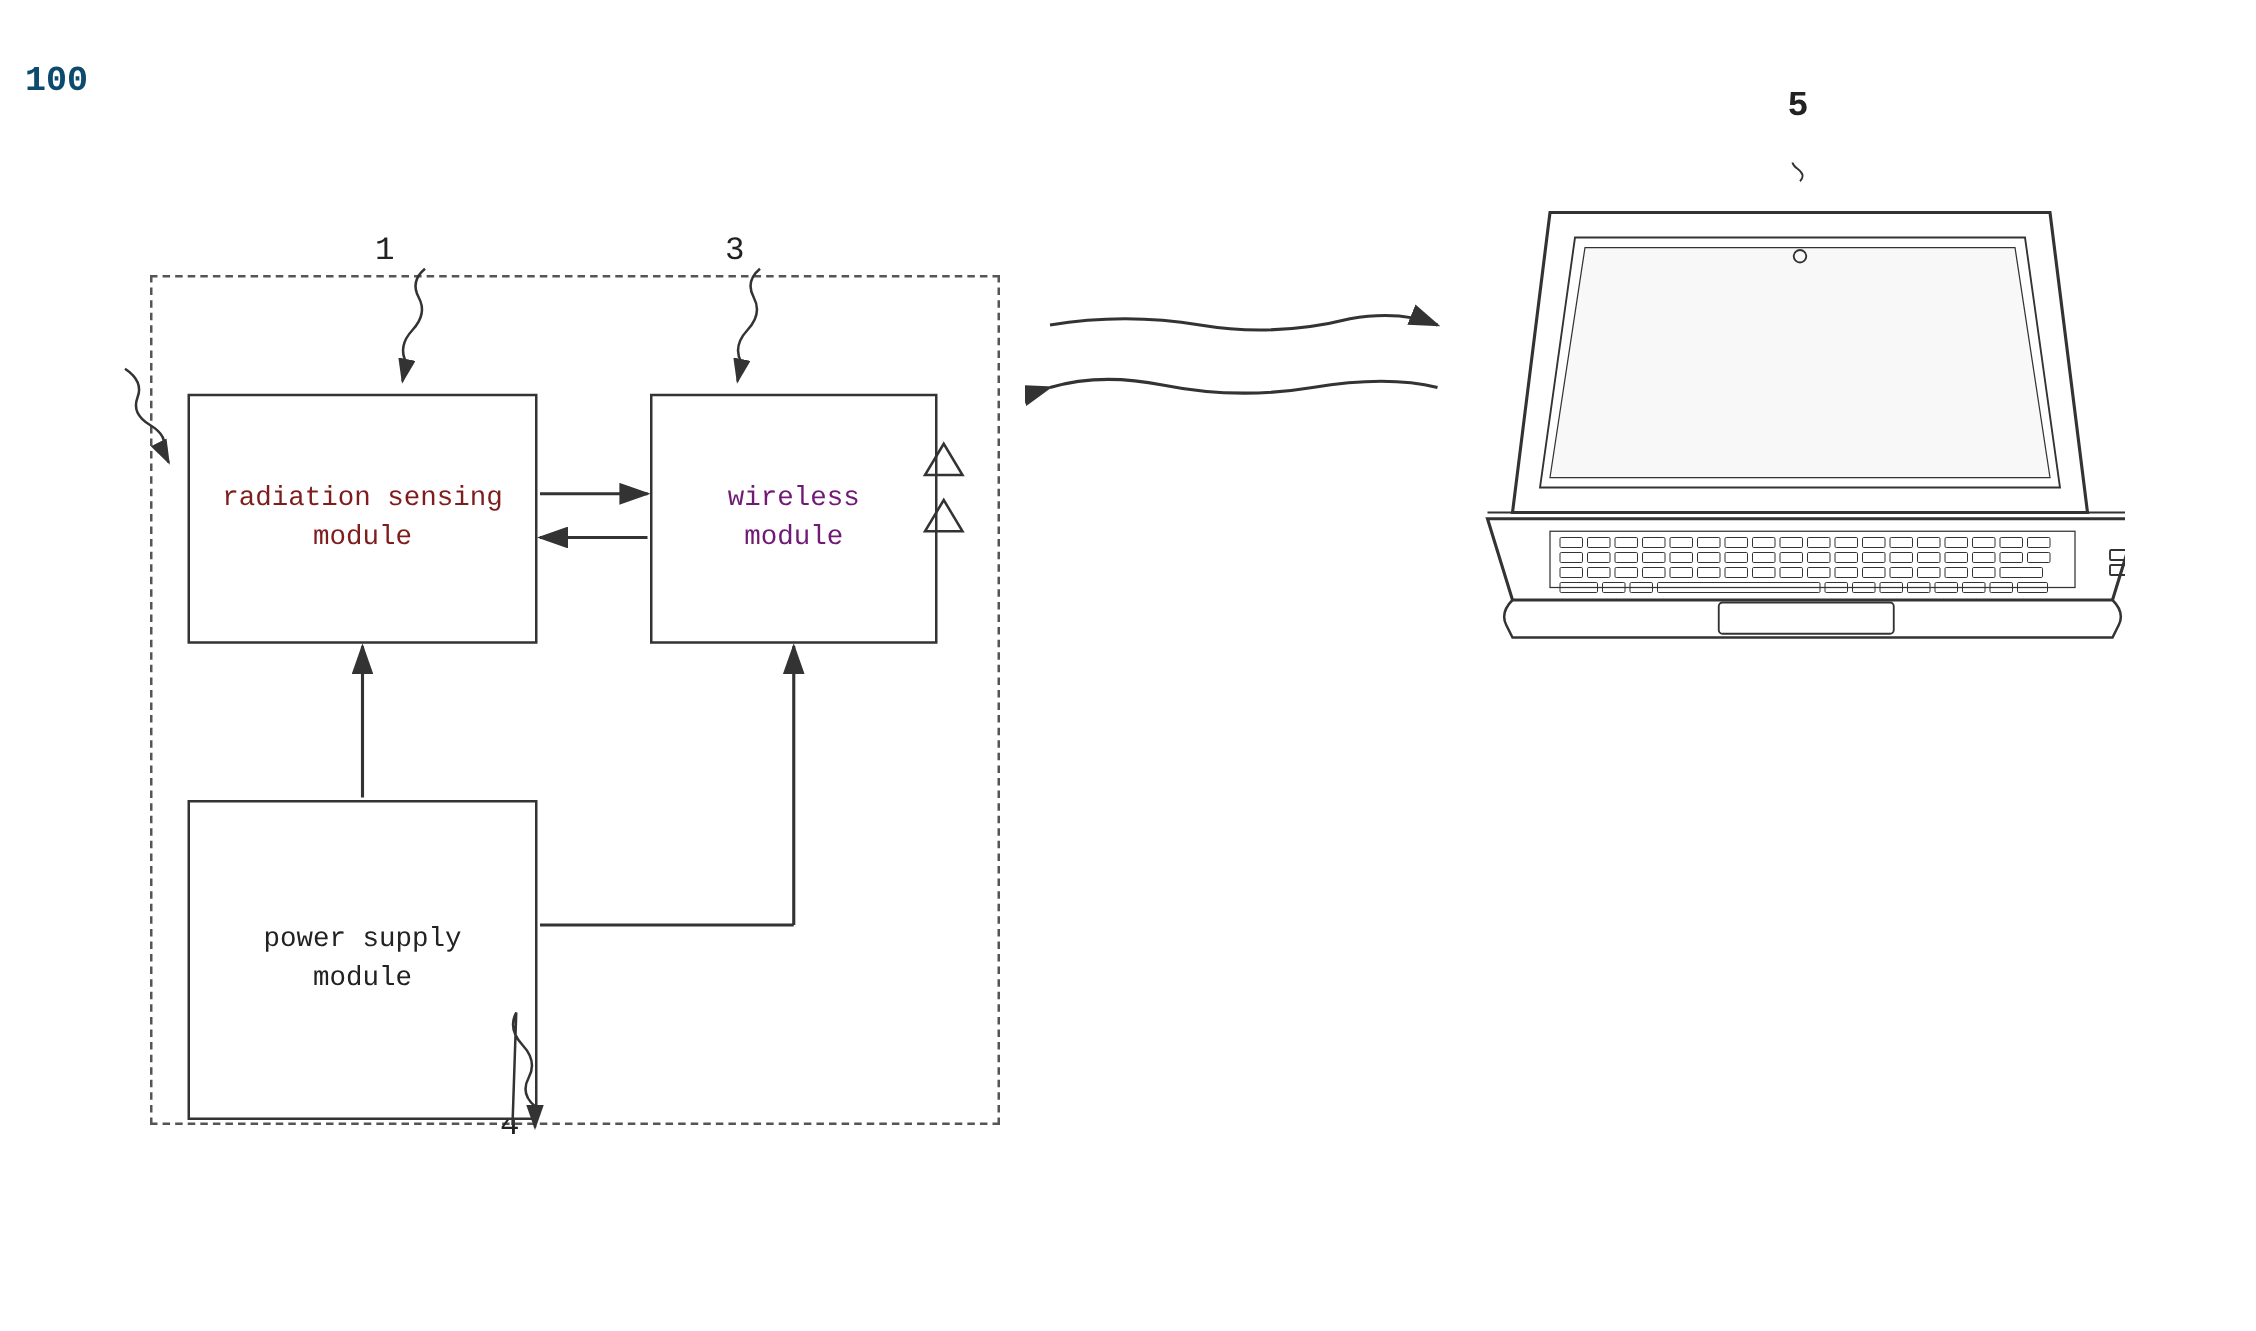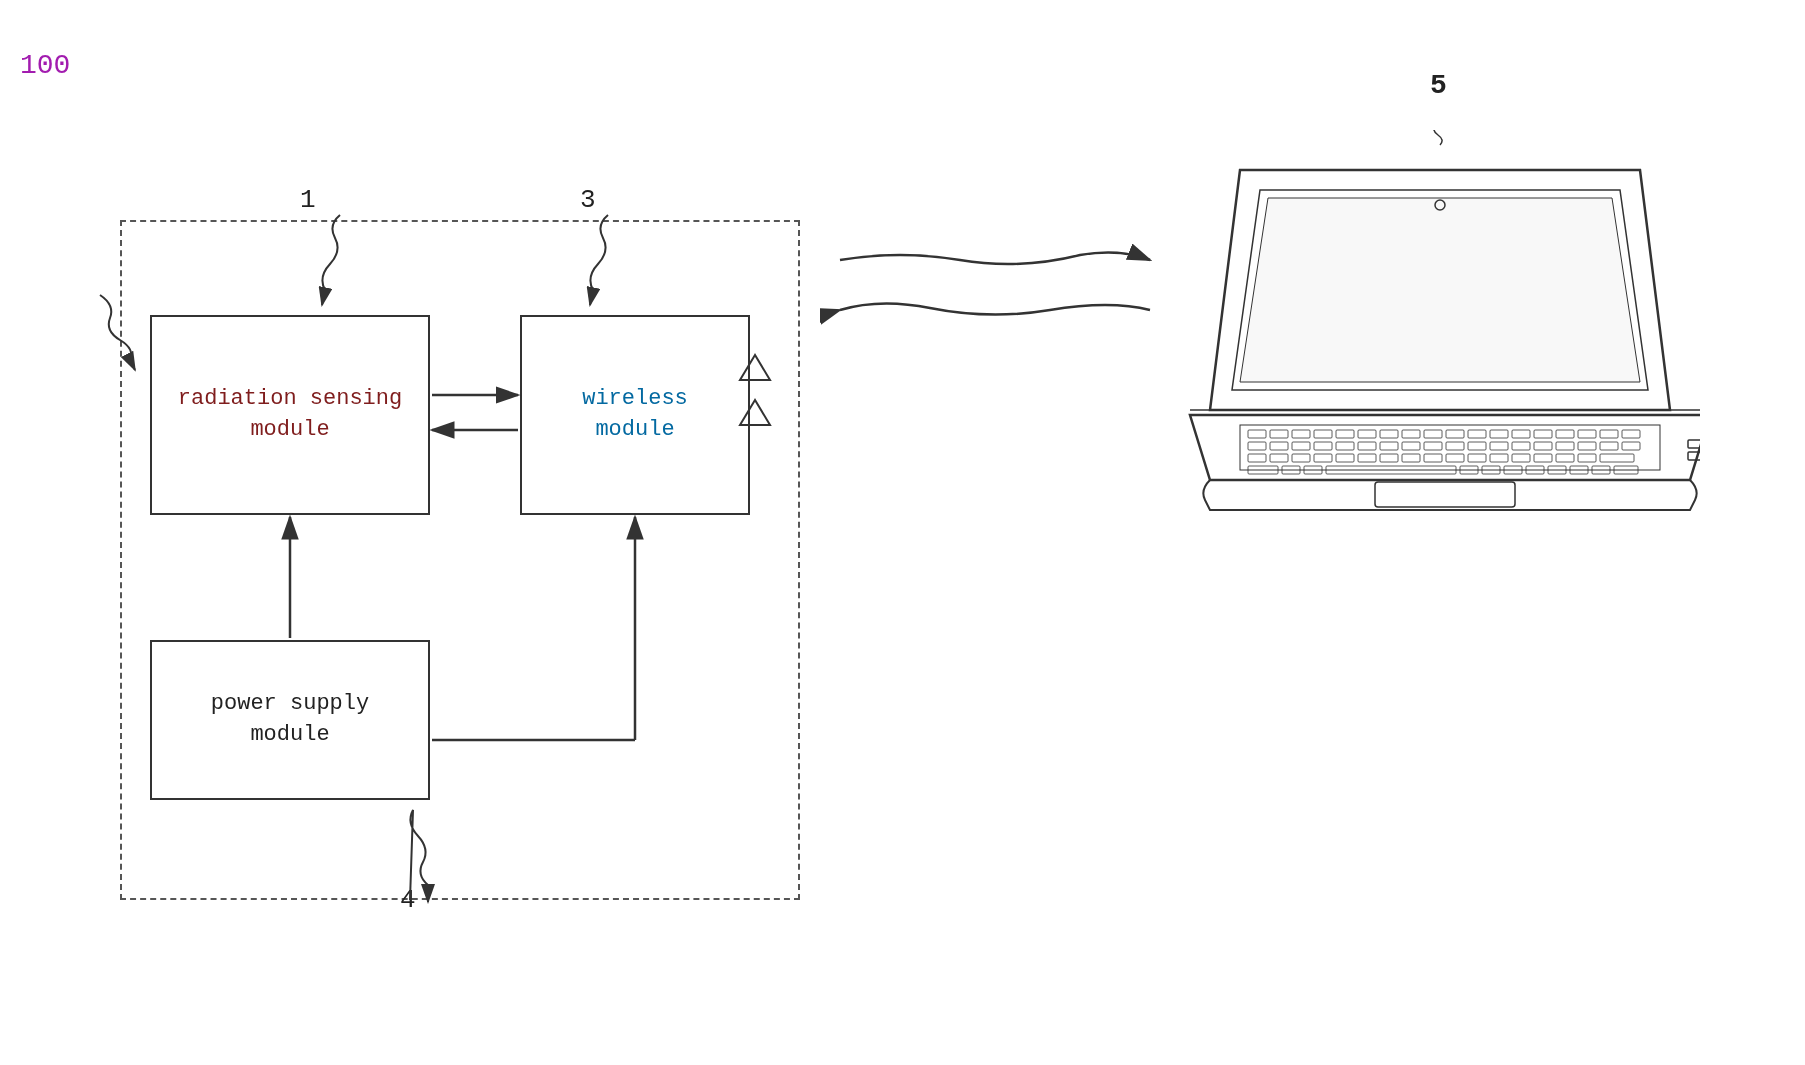--- a/index.html
+++ b/index.html
@@ -29,22 +29,22 @@
       height: 680px;
       border: 2px dashed #555;
     }
 
     
     .label-100 {
       position: absolute;
       top: 50px;
       left: 20px;
       font-size: 28px;
-      font-weight: normal;
-      color: #a21caf;
+      font-weight: bold;
+      color: #0c4a6e;
     }
 
     
     .label-1 {
       position: absolute;
       top: 25px;
       left: 240px;
       font-size: 26px;
       color: #222;
     }
@@ -99,30 +99,30 @@
       background: #fff;
       display: flex;
       align-items: center;
       justify-content: center;
       text-align: center;
     }
 
     .wireless-box-text {
       font-size: 22px;
       line-height: 1.4;
-      color: #0369a1;
+      color: #701a75;
     }
 
     
     .power-box {
       position: absolute;
       top: 480px;
       left: 90px;
       width: 280px;
-      height: 160px;
+      height: 256px;
       border: 2.5px solid #333;
       background: #fff;
       display: flex;
       align-items: center;
       justify-content: center;
       text-align: center;
       font-family: Liberation Mono, monospace;
     }
 
     .power-box-text {

